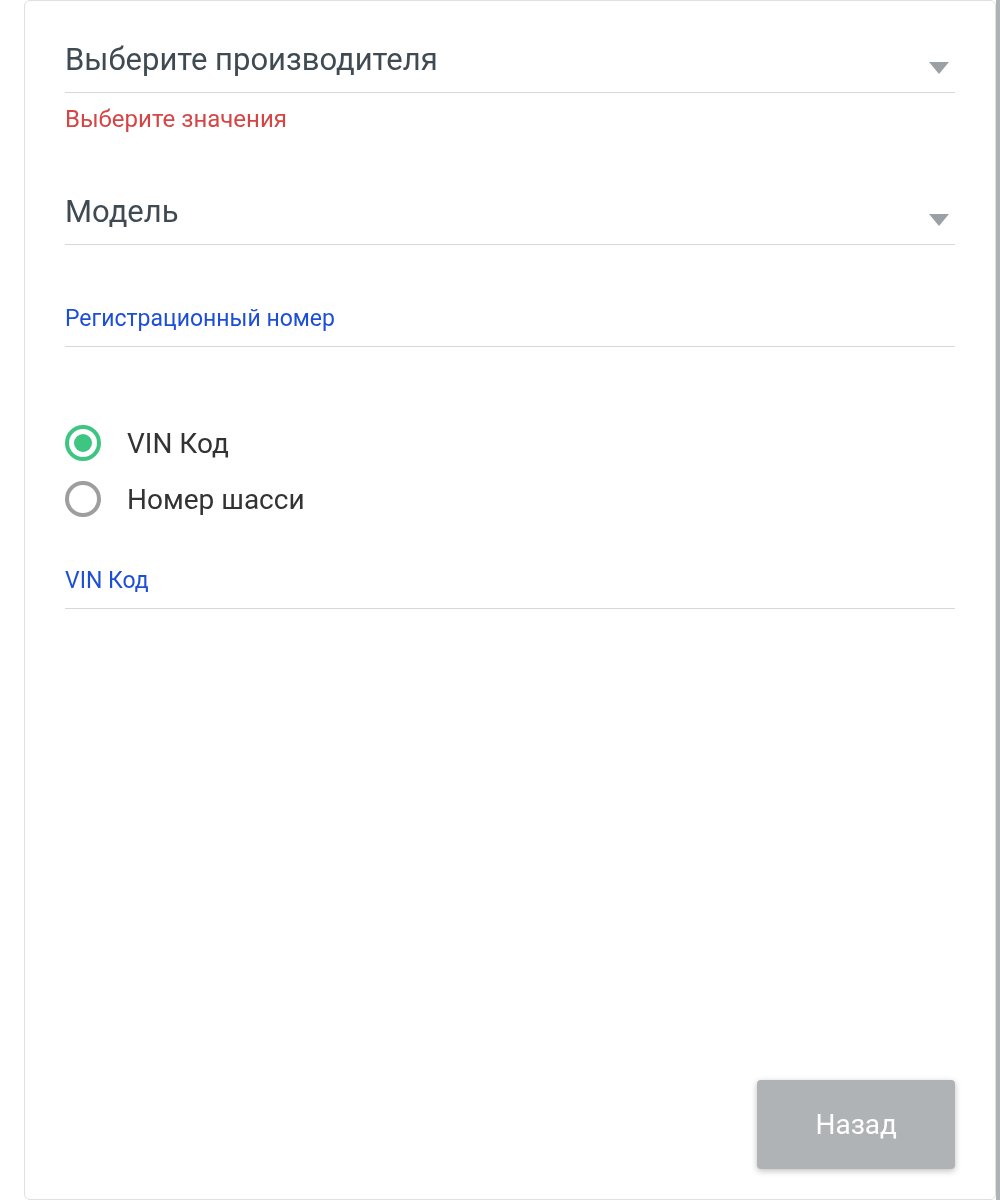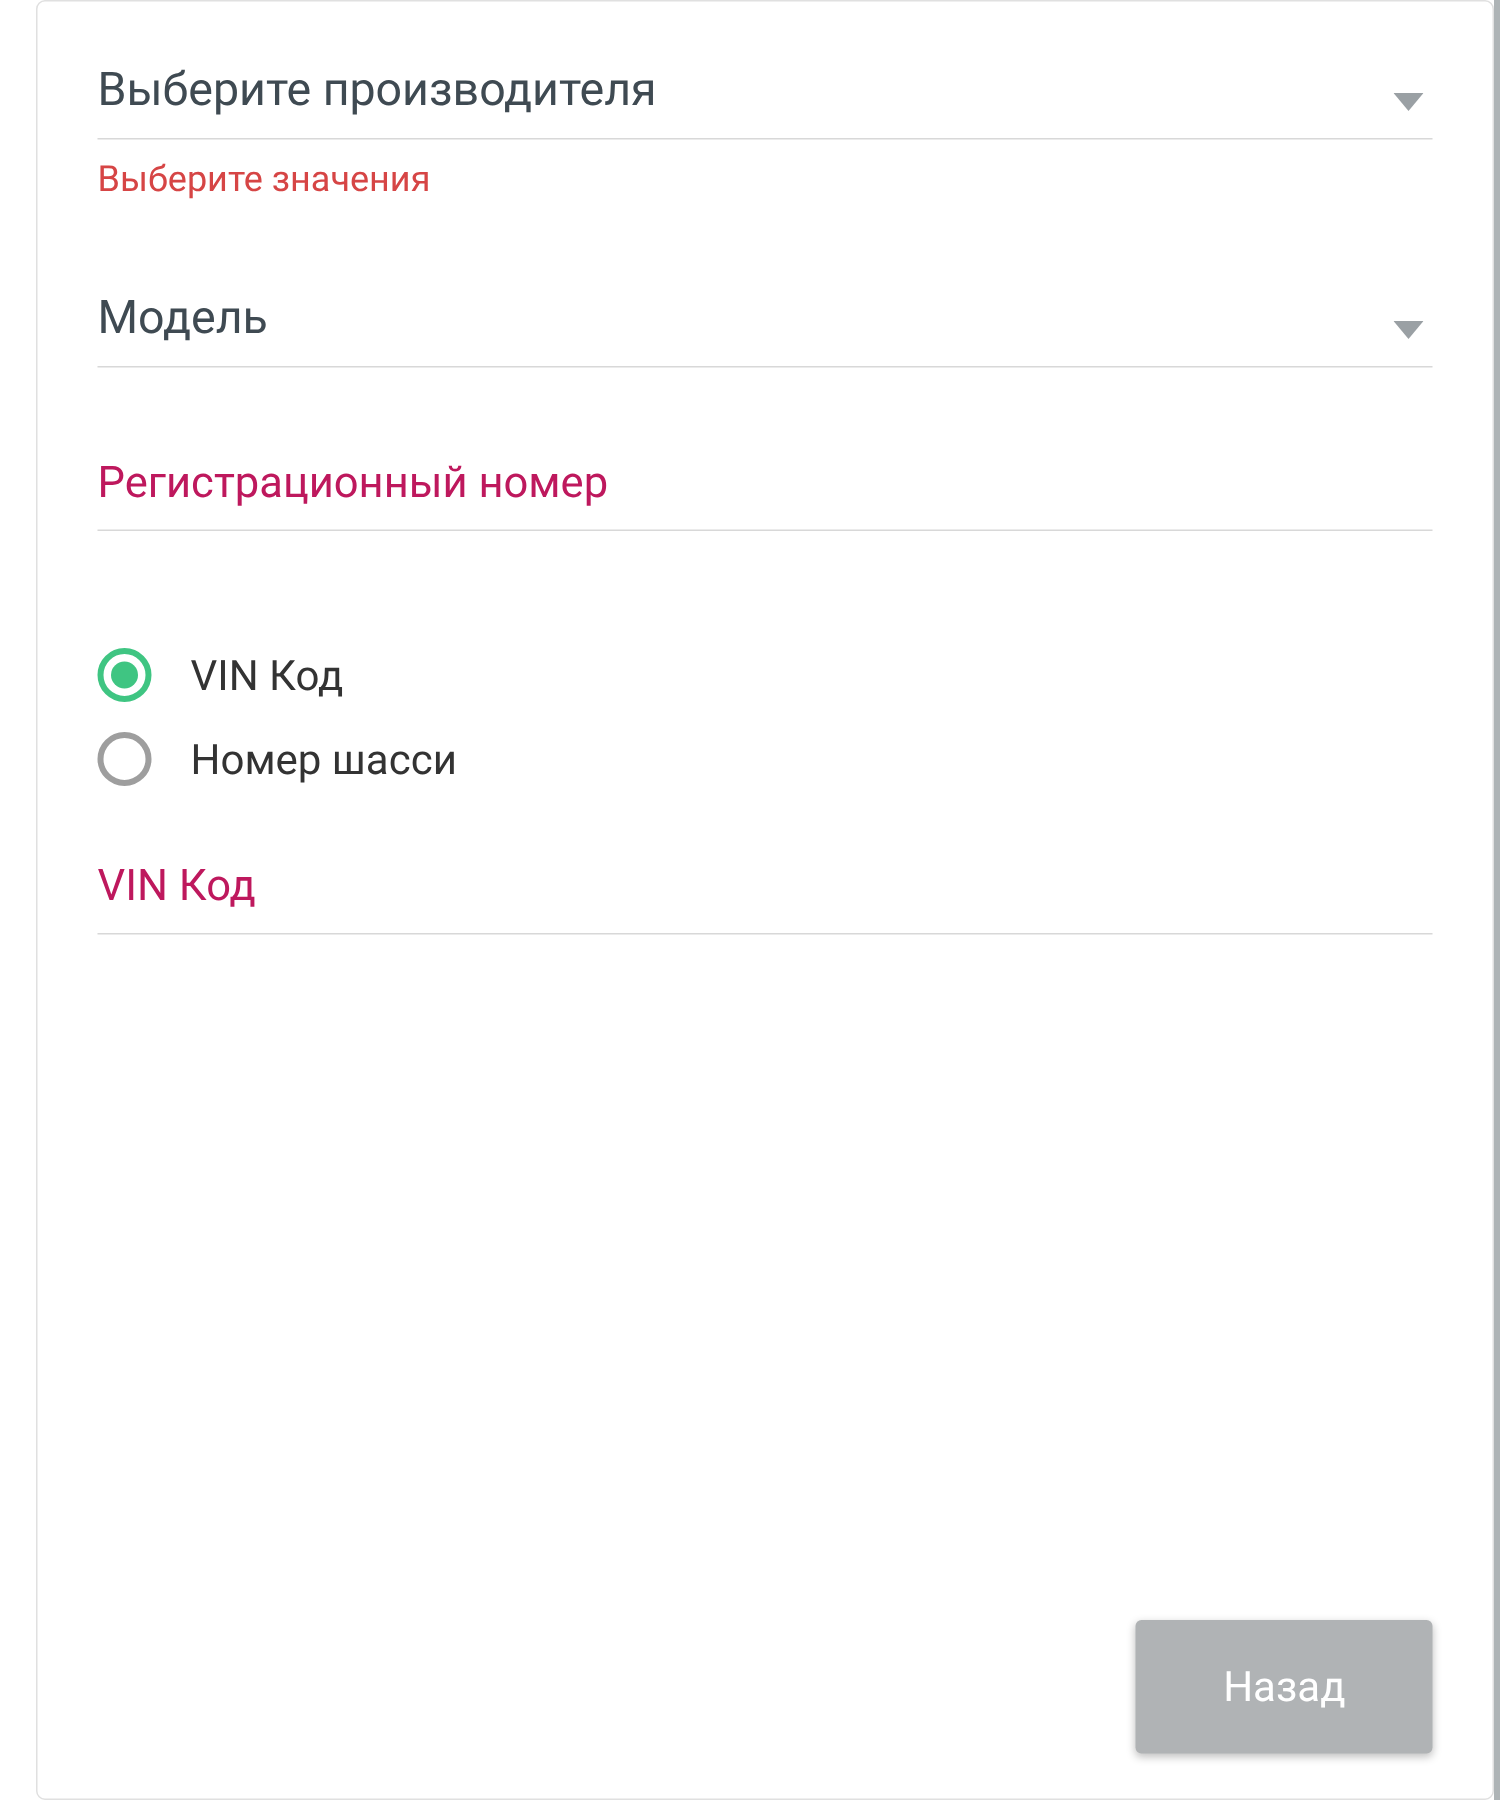--- a/index.html
+++ b/index.html
@@ -48,22 +48,22 @@
       margin-bottom: 14px;
       display: block;
     }
     .field-line {
       border: none;
       border-bottom: 1px solid #d8d8d8;
       height: 1px;
       width: 100%;
     }
     .field-placeholder {
-      font-size: 29px;
-      color: #be185d;
+      font-size: 23px;
+      color: #1d4ed8;
       font-weight: 400;
       margin-bottom: 14px;
       display: block;
     }
     .dropdown-caret {
       position: absolute;
       right: 6px;
       top: 18px;
     }
     .dropdown-caret svg {

